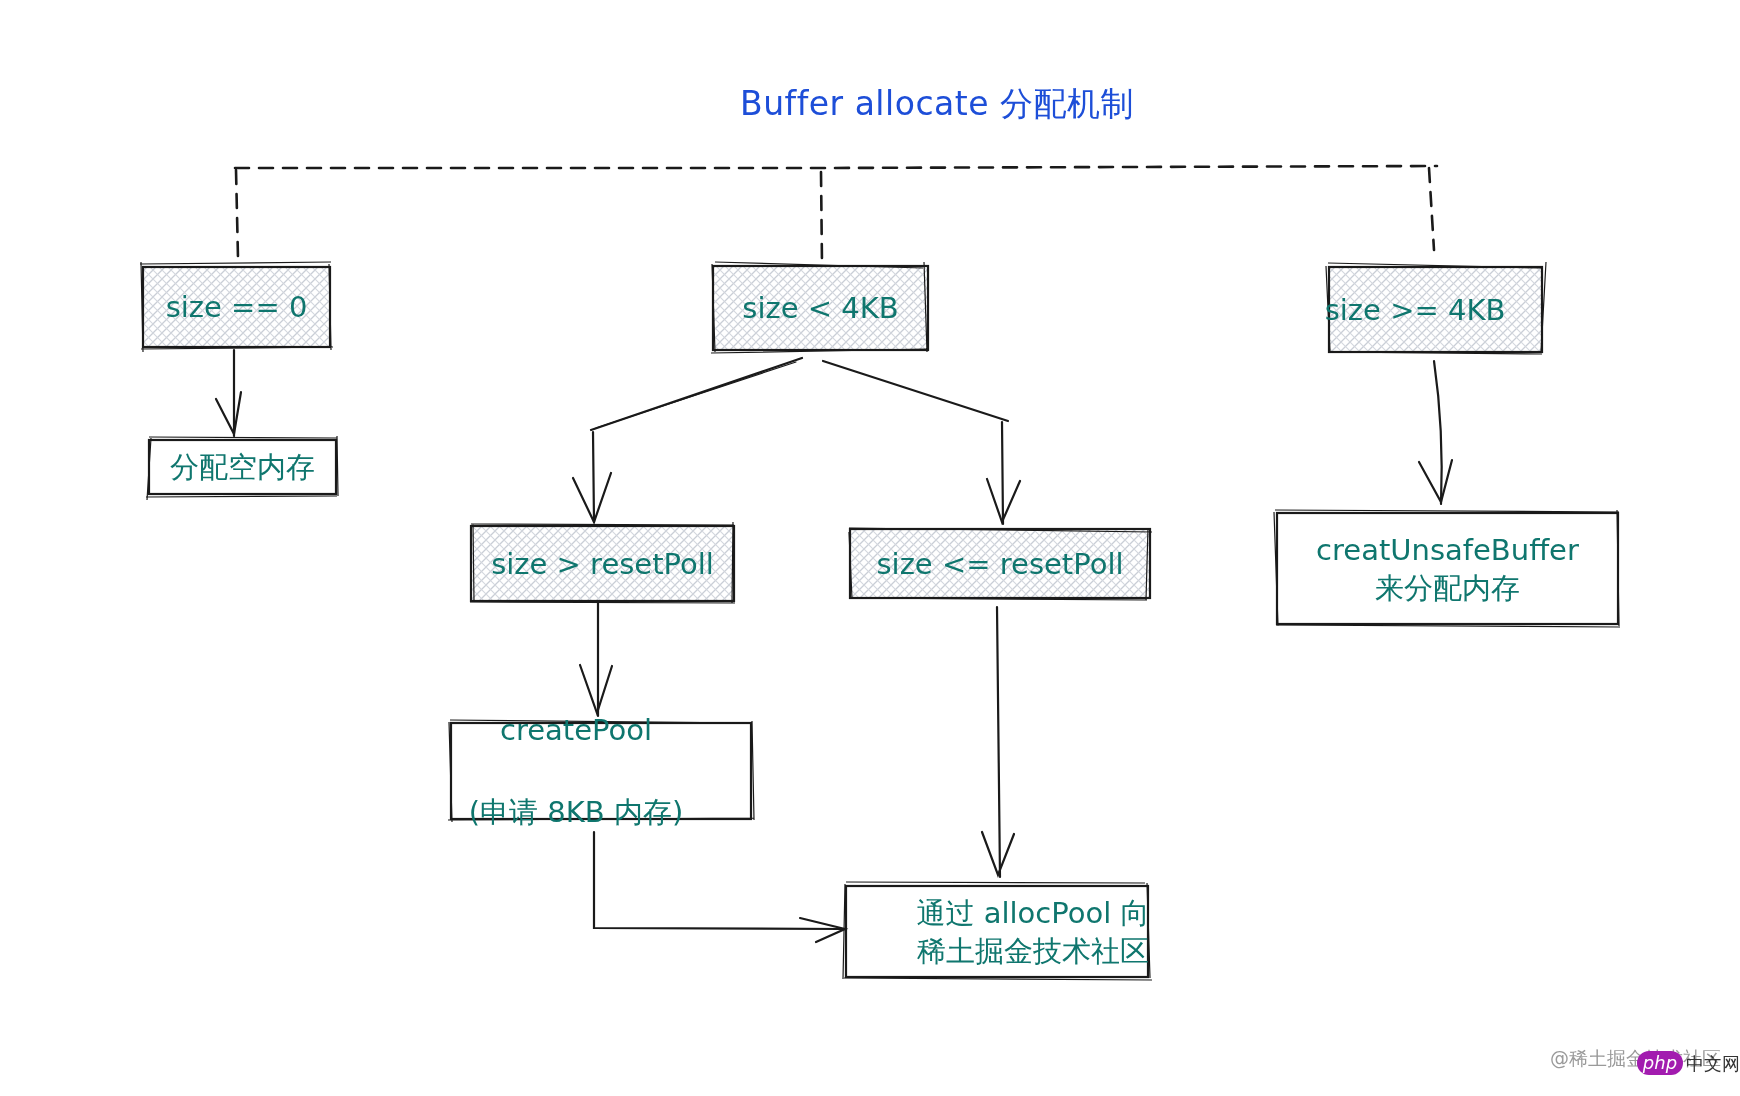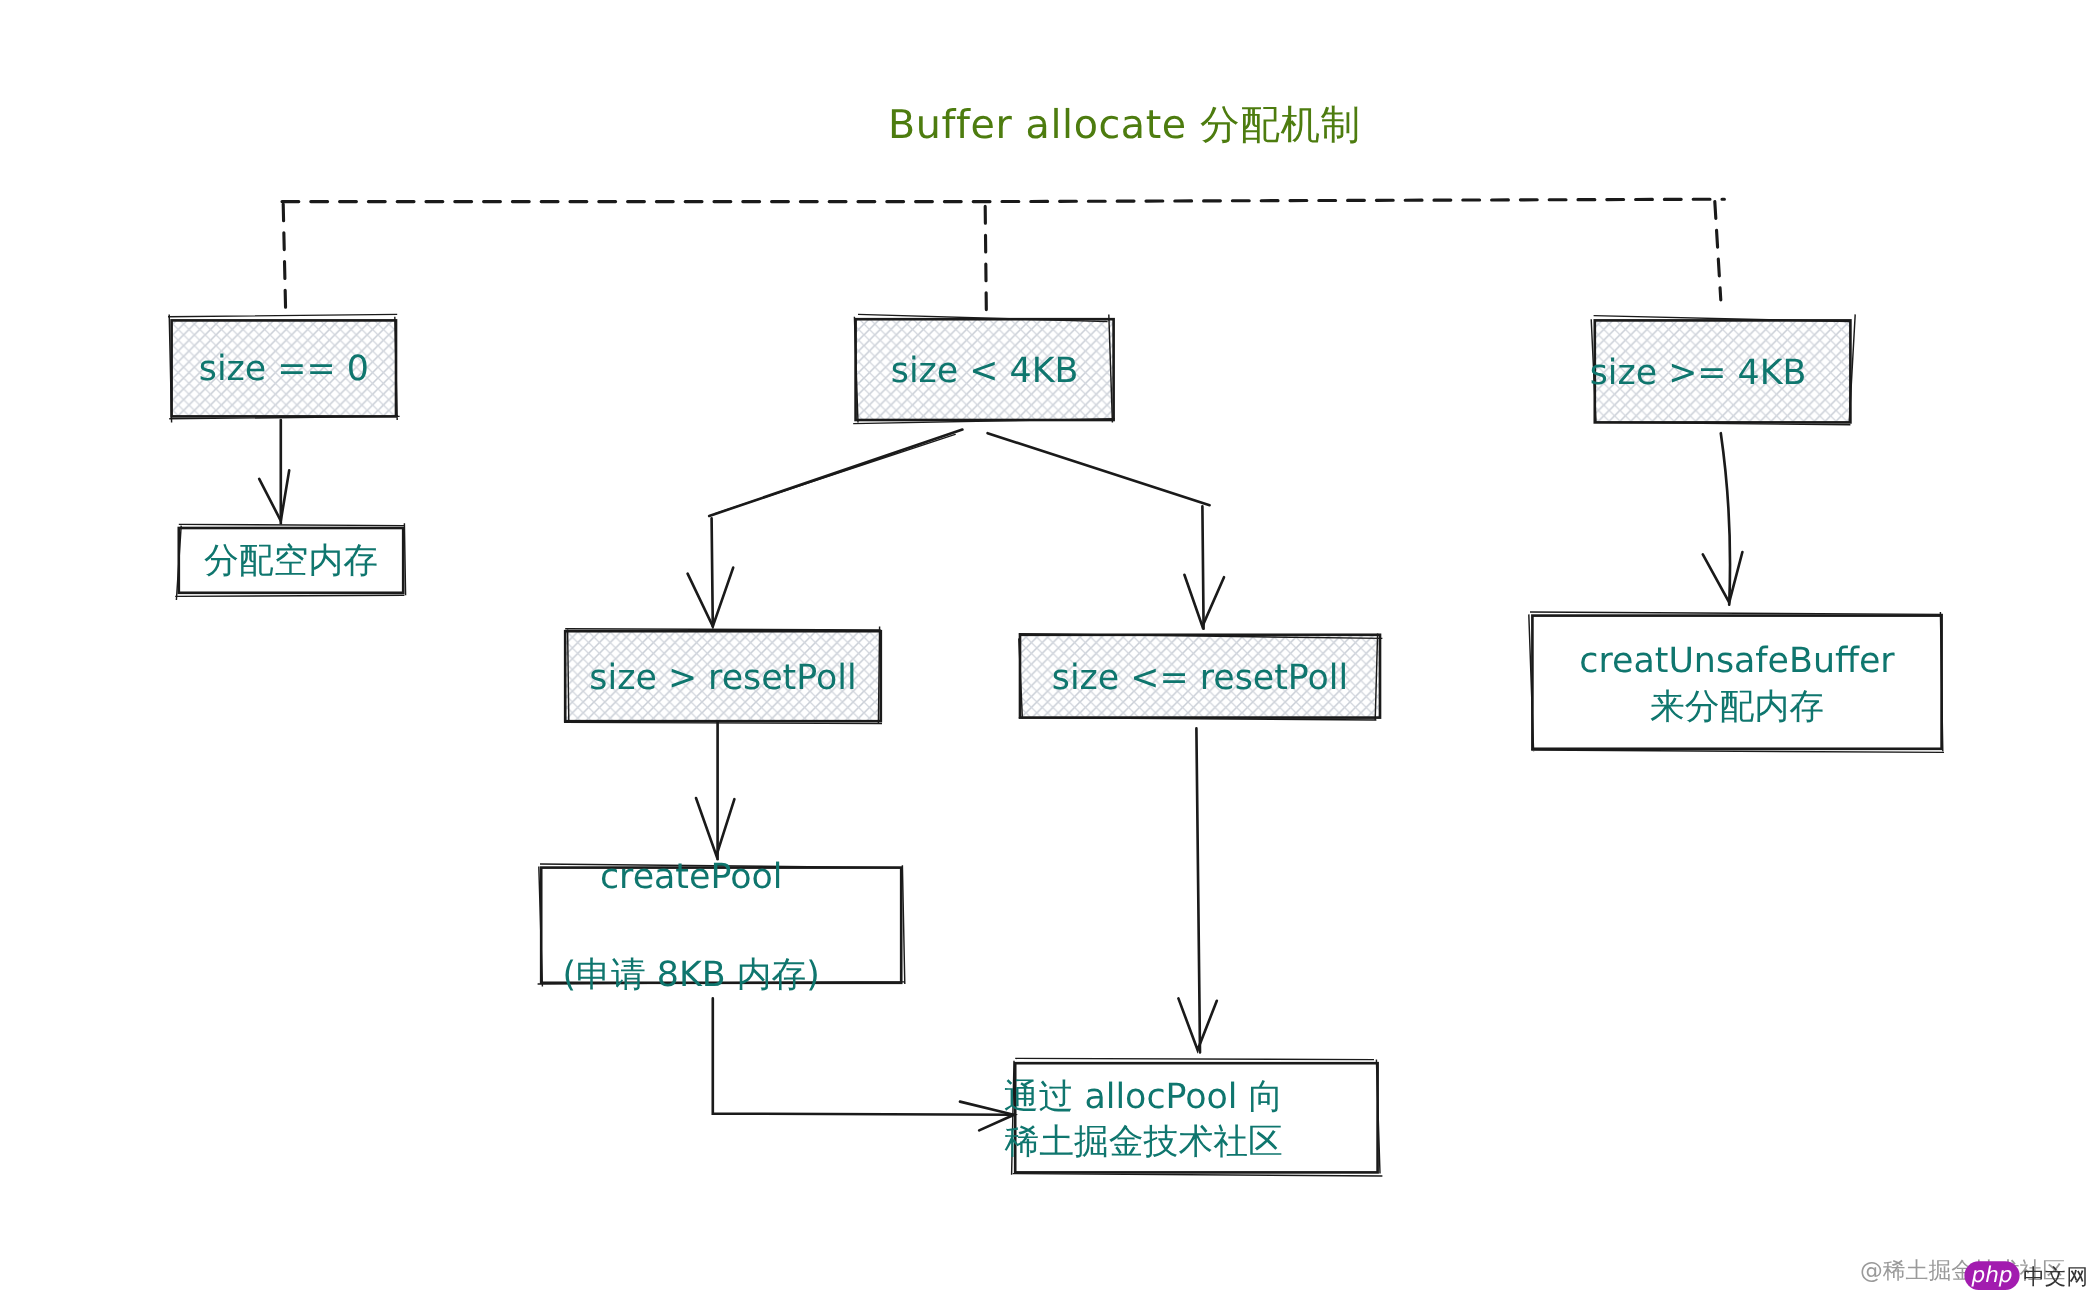--- a/index.html
+++ b/index.html
@@ -1,19 +1,19 @@
 <!DOCTYPE html>
 <html><head>
 <meta charset="utf-8">
 <style>
   html, body { margin: 0; padding: 0; background: #ffffff; }
   body { width: 1740px; height: 1096px; position: relative; overflow: hidden;
          font-family: "DejaVu Sans", sans-serif; }
   #canvas { position: absolute; left: 0; top: 0; width: 1740px; height: 1096px; }
-  .title { position: absolute; left: 740px; top: 82px; font-size: 33px; color: #4d7c0f;
+  .title { position: absolute; left: 740px; top: 82px; font-size: 33px; color: #1d4ed8;
            font-family: "DejaVu Sans", sans-serif; letter-spacing: 0.5px; white-space: nowrap; }
   .node { position: absolute; box-sizing: border-box; display: flex; flex-direction: column;
           align-items: center; justify-content: center; text-align: center; color: #0f766e;
           font-size: 29px; line-height: 38px; white-space: nowrap; }
   .node .ln { display: block; }
   .cond { font-family: "DejaVu Sans", sans-serif; font-size: 29px; }
   .watermark { position: absolute; left: 1550px; top: 1046px; font-size: 19px; color: #9a9a9a;
                white-space: nowrap; }
   .php-badge { position: absolute; left: 1637px; top: 1051px; width: 46px; height: 24px;
                border-radius: 12px; background: #a21caf; color: #fff; font-size: 18px;
@@ -125,20 +125,20 @@
   <span>size &lt;= resetPoll</span>
 </div>
 <div class="node" style="left:1277px;top:513px;width:341px;height:111px;">
   <span class="ln">creatUnsafeBuffer</span>
   <span class="ln">来分配内存</span>
 </div>
 <div class="node" style="left:451px;top:723px;width:250px;height:96px;gap:44px;">
   <span class="ln">createPool</span>
   <span class="ln">(申请 8KB 内存)</span>
 </div>
-<div class="node" style="left:802px;top:886px;width:302px;height:91px;">
+<div class="node" style="left:882px;top:886px;width:302px;height:91px;">
   <span class="ln">通过 allocPool 向</span>
   <span class="ln">稀土掘金技术社区</span>
 </div>
 
 <div class="watermark">@稀土掘金技术社区</div>
 <div class="php-badge">php</div>
 <div class="php-cn">中文网</div>
 
 </body></html>

